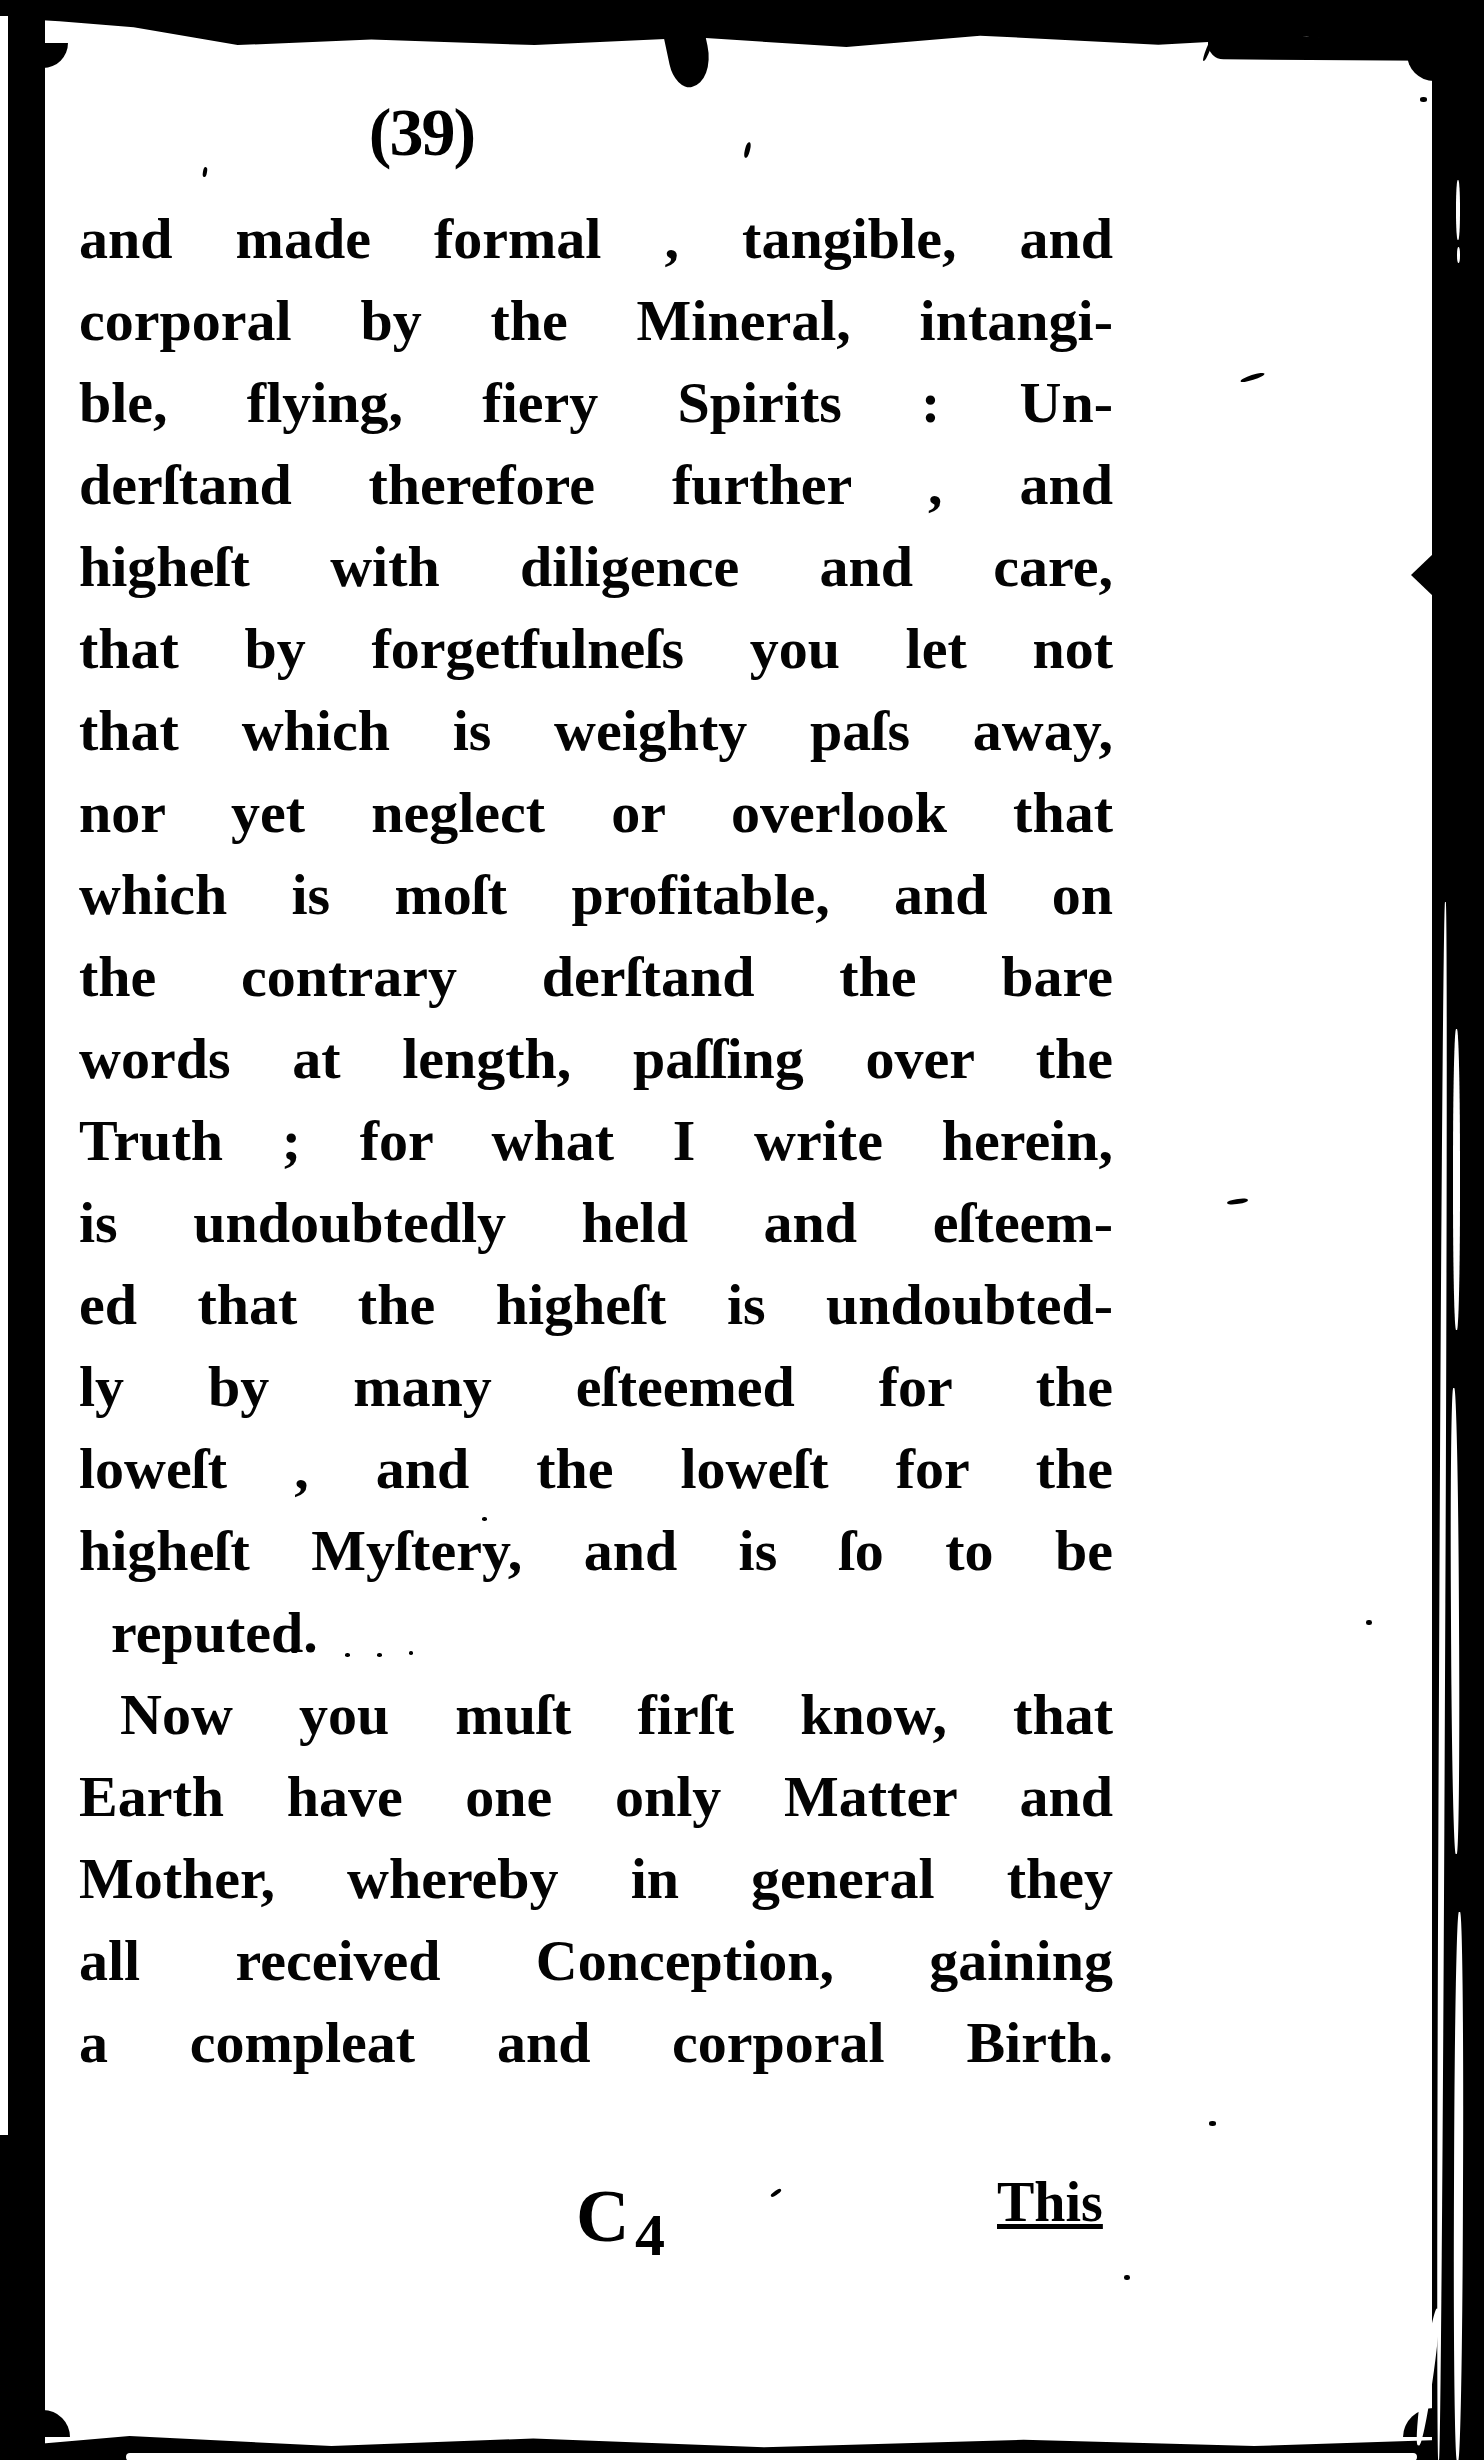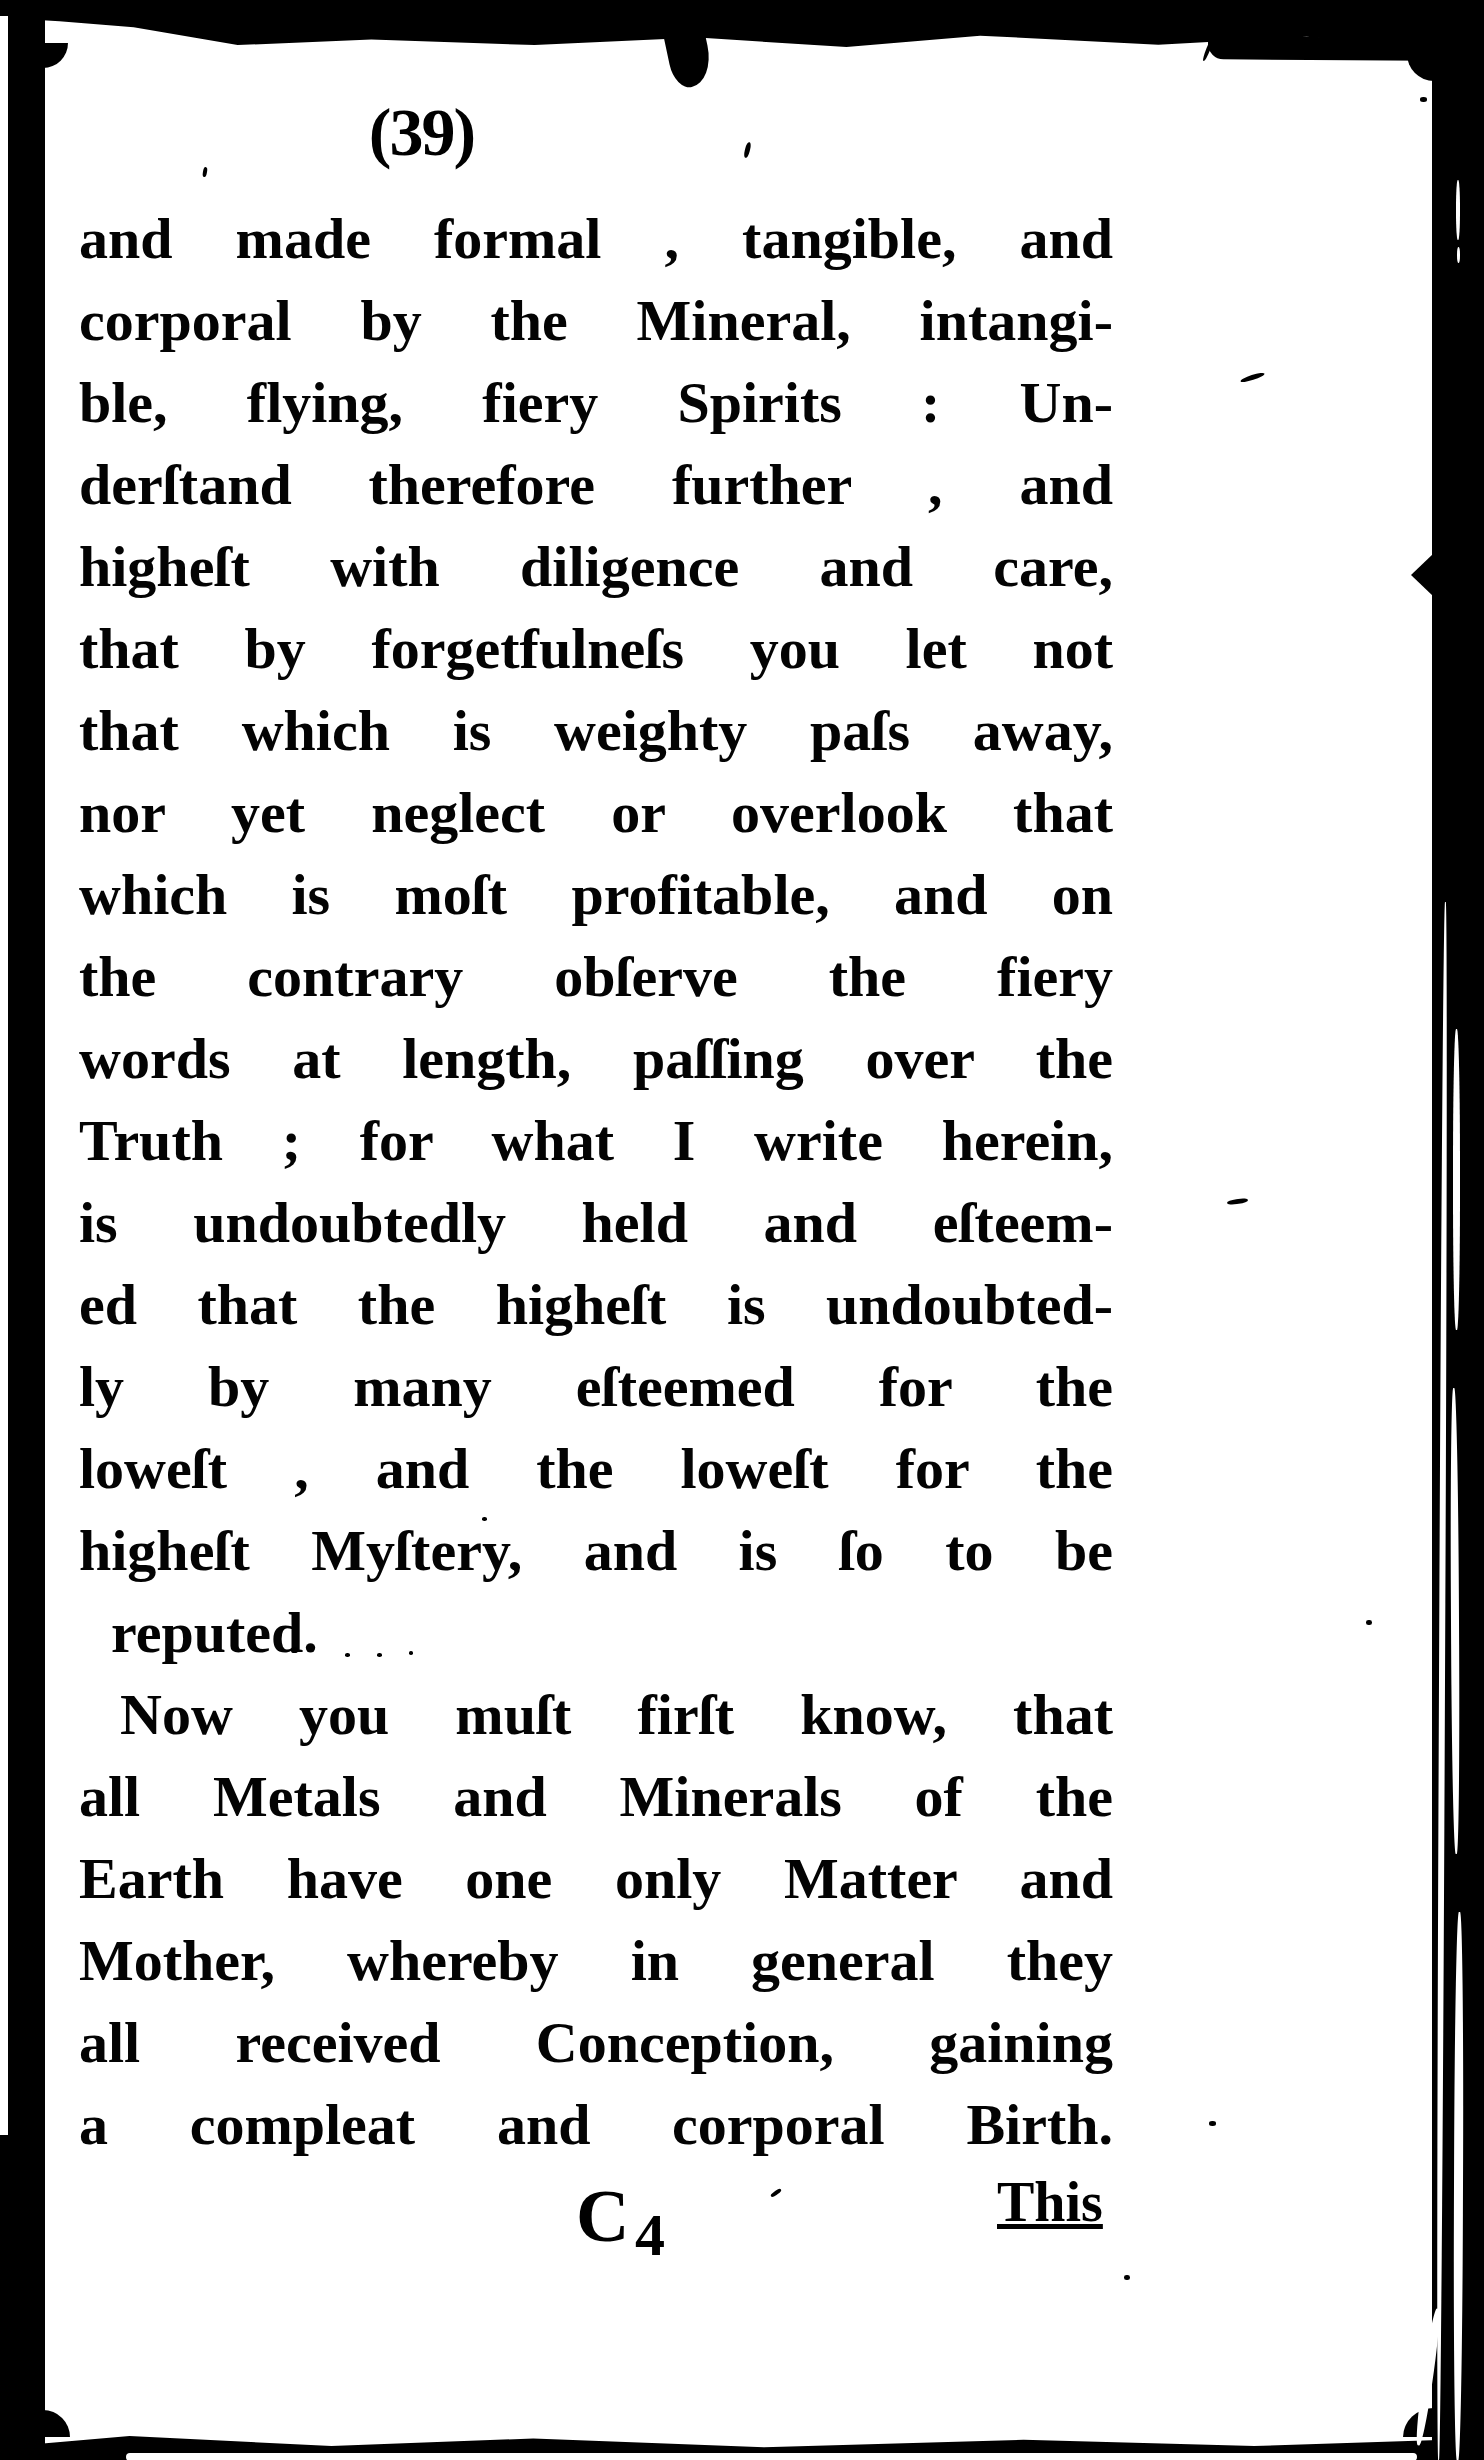--- a/index.html
+++ b/index.html
@@ -88,31 +88,30 @@
 <div class="abs" id="text-block">
     <div class="line">and made formal , tangible, and</div>
     <div class="line">corporal by the Mineral, intangi-</div>
     <div class="line">ble, flying, fiery Spirits :  Un-</div>
     <div class="line">derſtand therefore further , and</div>
     <div class="line">higheſt with diligence and care,</div>
     <div class="line">that by forgetfulneſs you let not</div>
     <div class="line">that which is weighty paſs away,</div>
     <div class="line">nor yet neglect or overlook that</div>
     <div class="line">which is moſt profitable, and on</div>
-    <div class="line">the contrary obſerve the fiery</div>
+    <div class="line">the contrary derſtand the bare</div>
     <div class="line">words at length, paſſing over the</div>
     <div class="line">Truth ; for what I write herein,</div>
     <div class="line">is undoubtedly held and eſteem-</div>
     <div class="line">ed that the higheſt is undoubted-</div>
     <div class="line">ly by many eſteemed for the</div>
     <div class="line">loweſt , and the loweſt for the</div>
     <div class="line">higheſt Myſtery, and is ſo to be</div>
     <div class="line flush">reputed.</div>
     <div class="line indent">Now you muſt firſt know, that</div>
-    <div class="line">all Metals and Minerals of the</div>
     <div class="line">Earth have one only Matter and</div>
     <div class="line">Mother, whereby in general they</div>
     <div class="line">all received Conception, gaining</div>
     <div class="line">a compleat and corporal Birth.</div>
   </div>
 
 <span class="abs sig" id="sig-letter">C</span>
 <span class="abs sig" id="sig-number">4</span>
 <span class="abs sig" id="sig-catchword">This</span>
 

